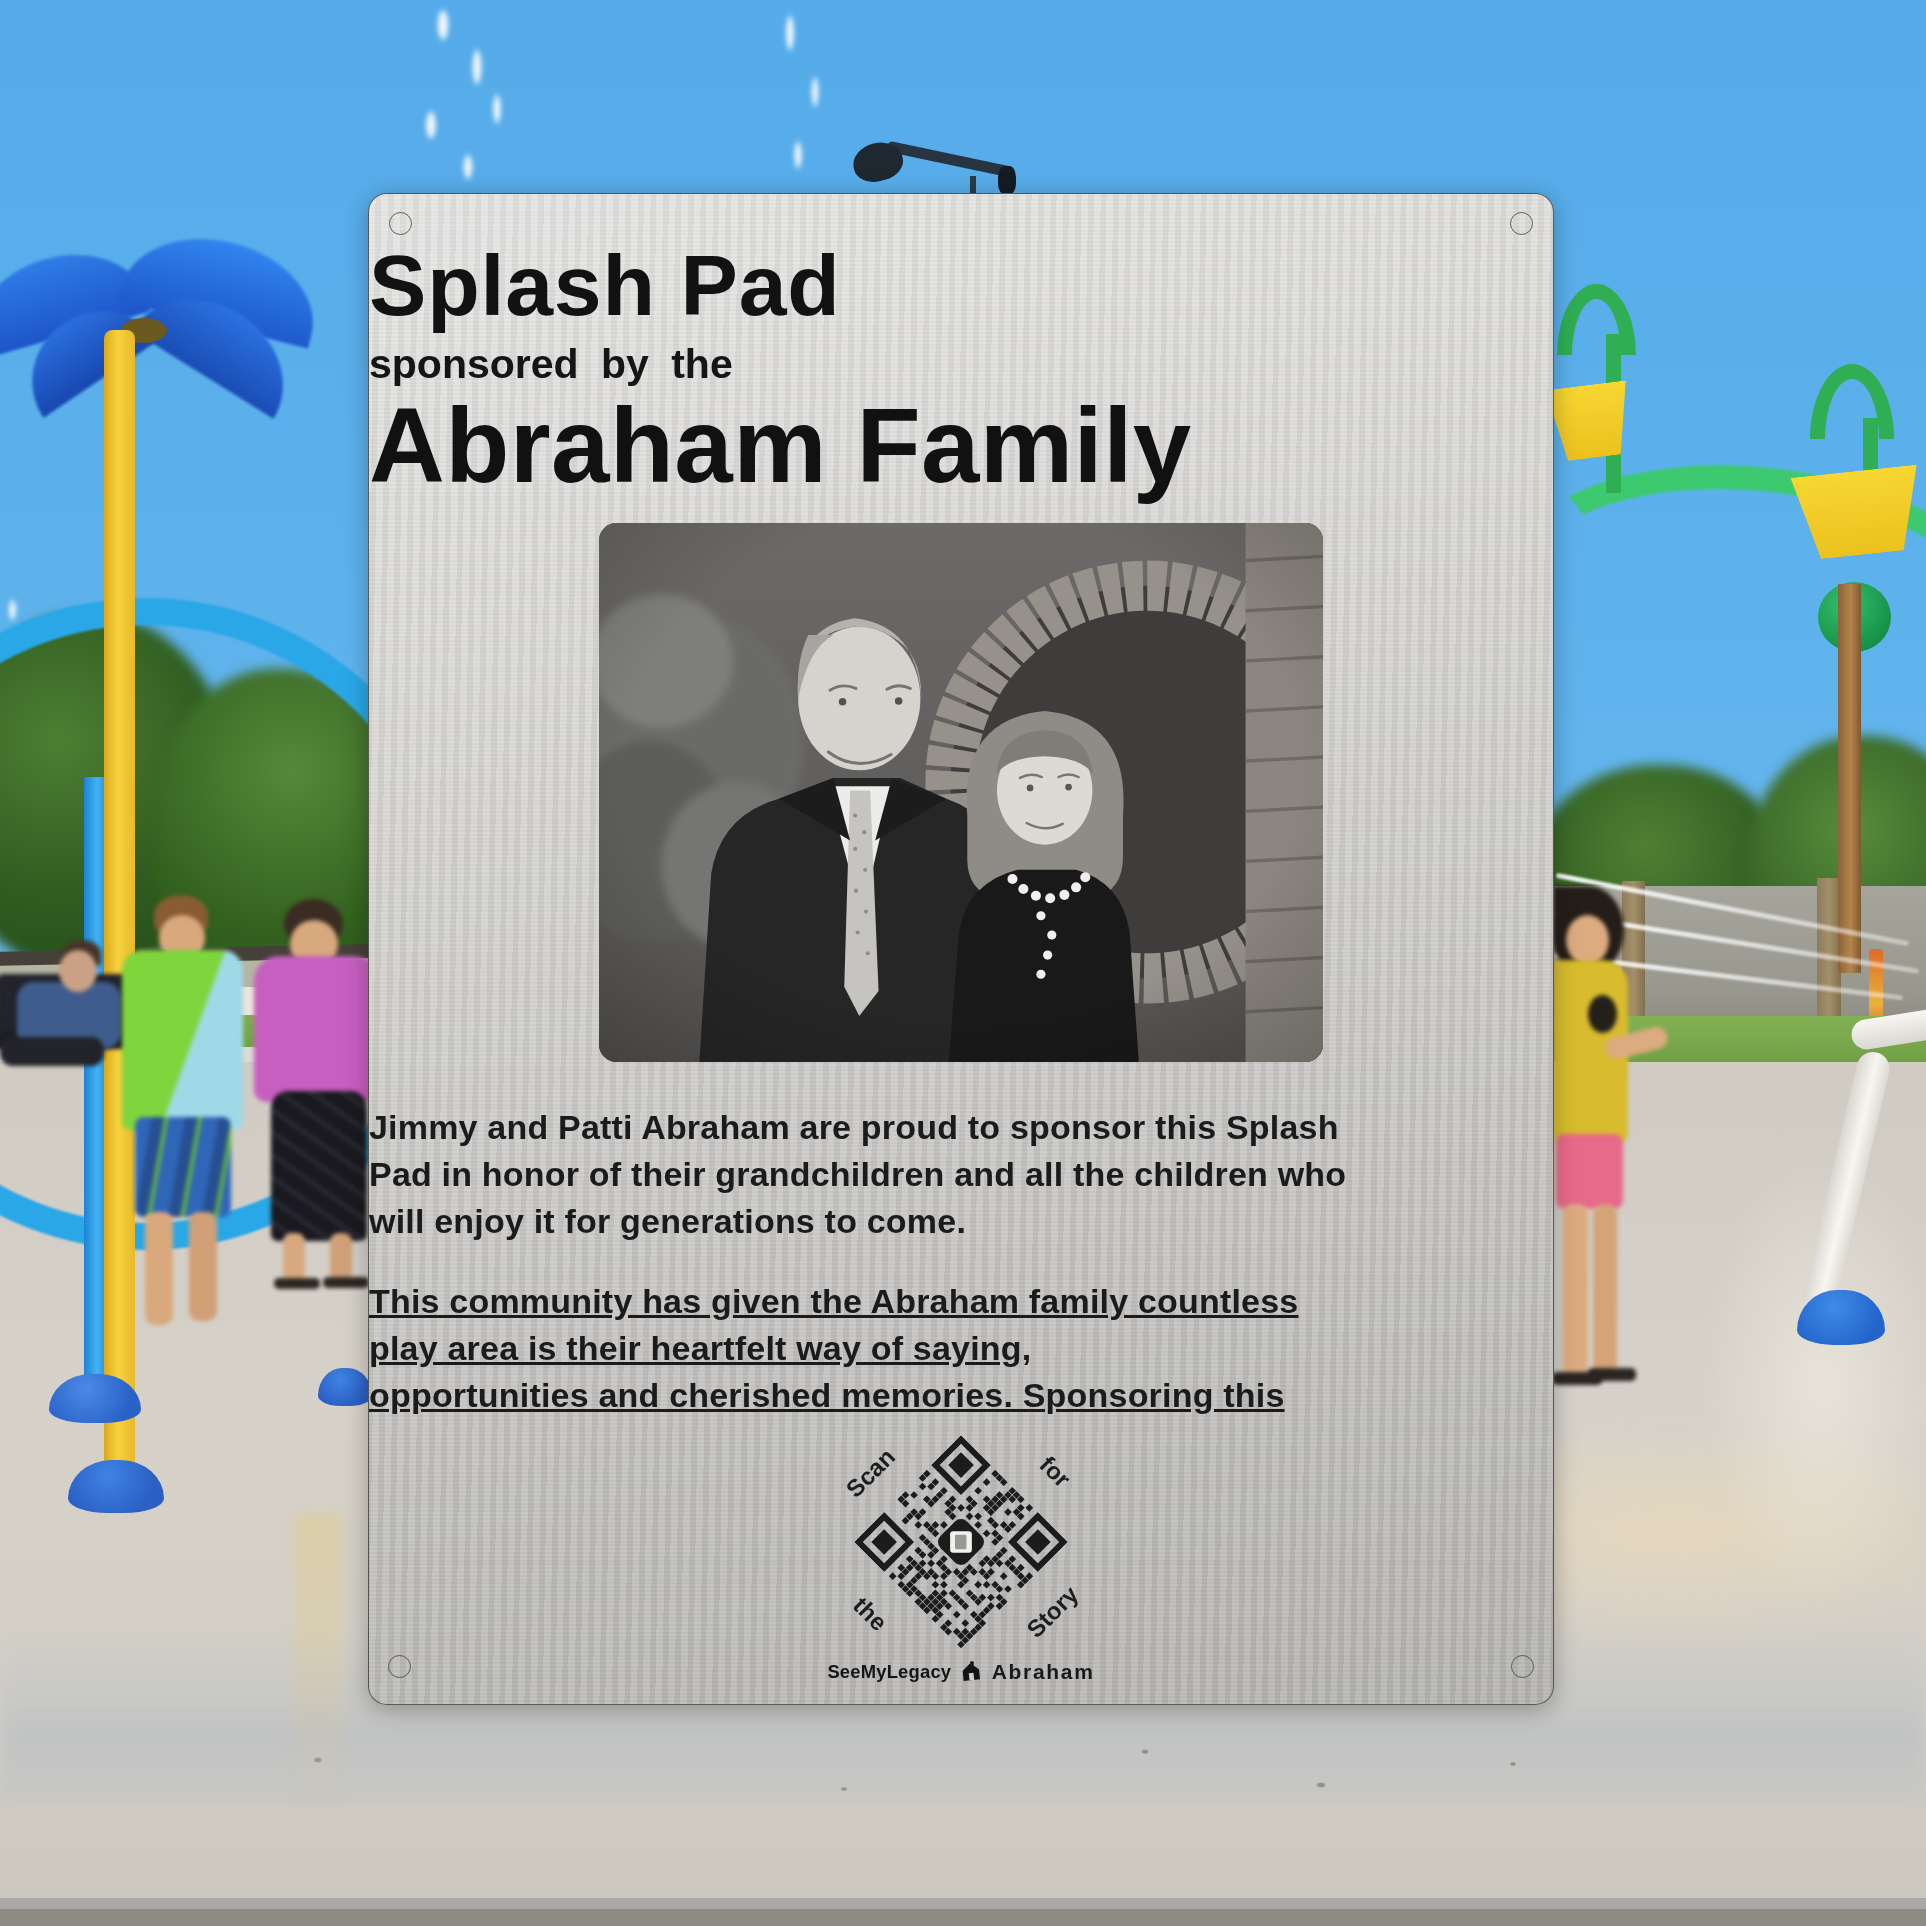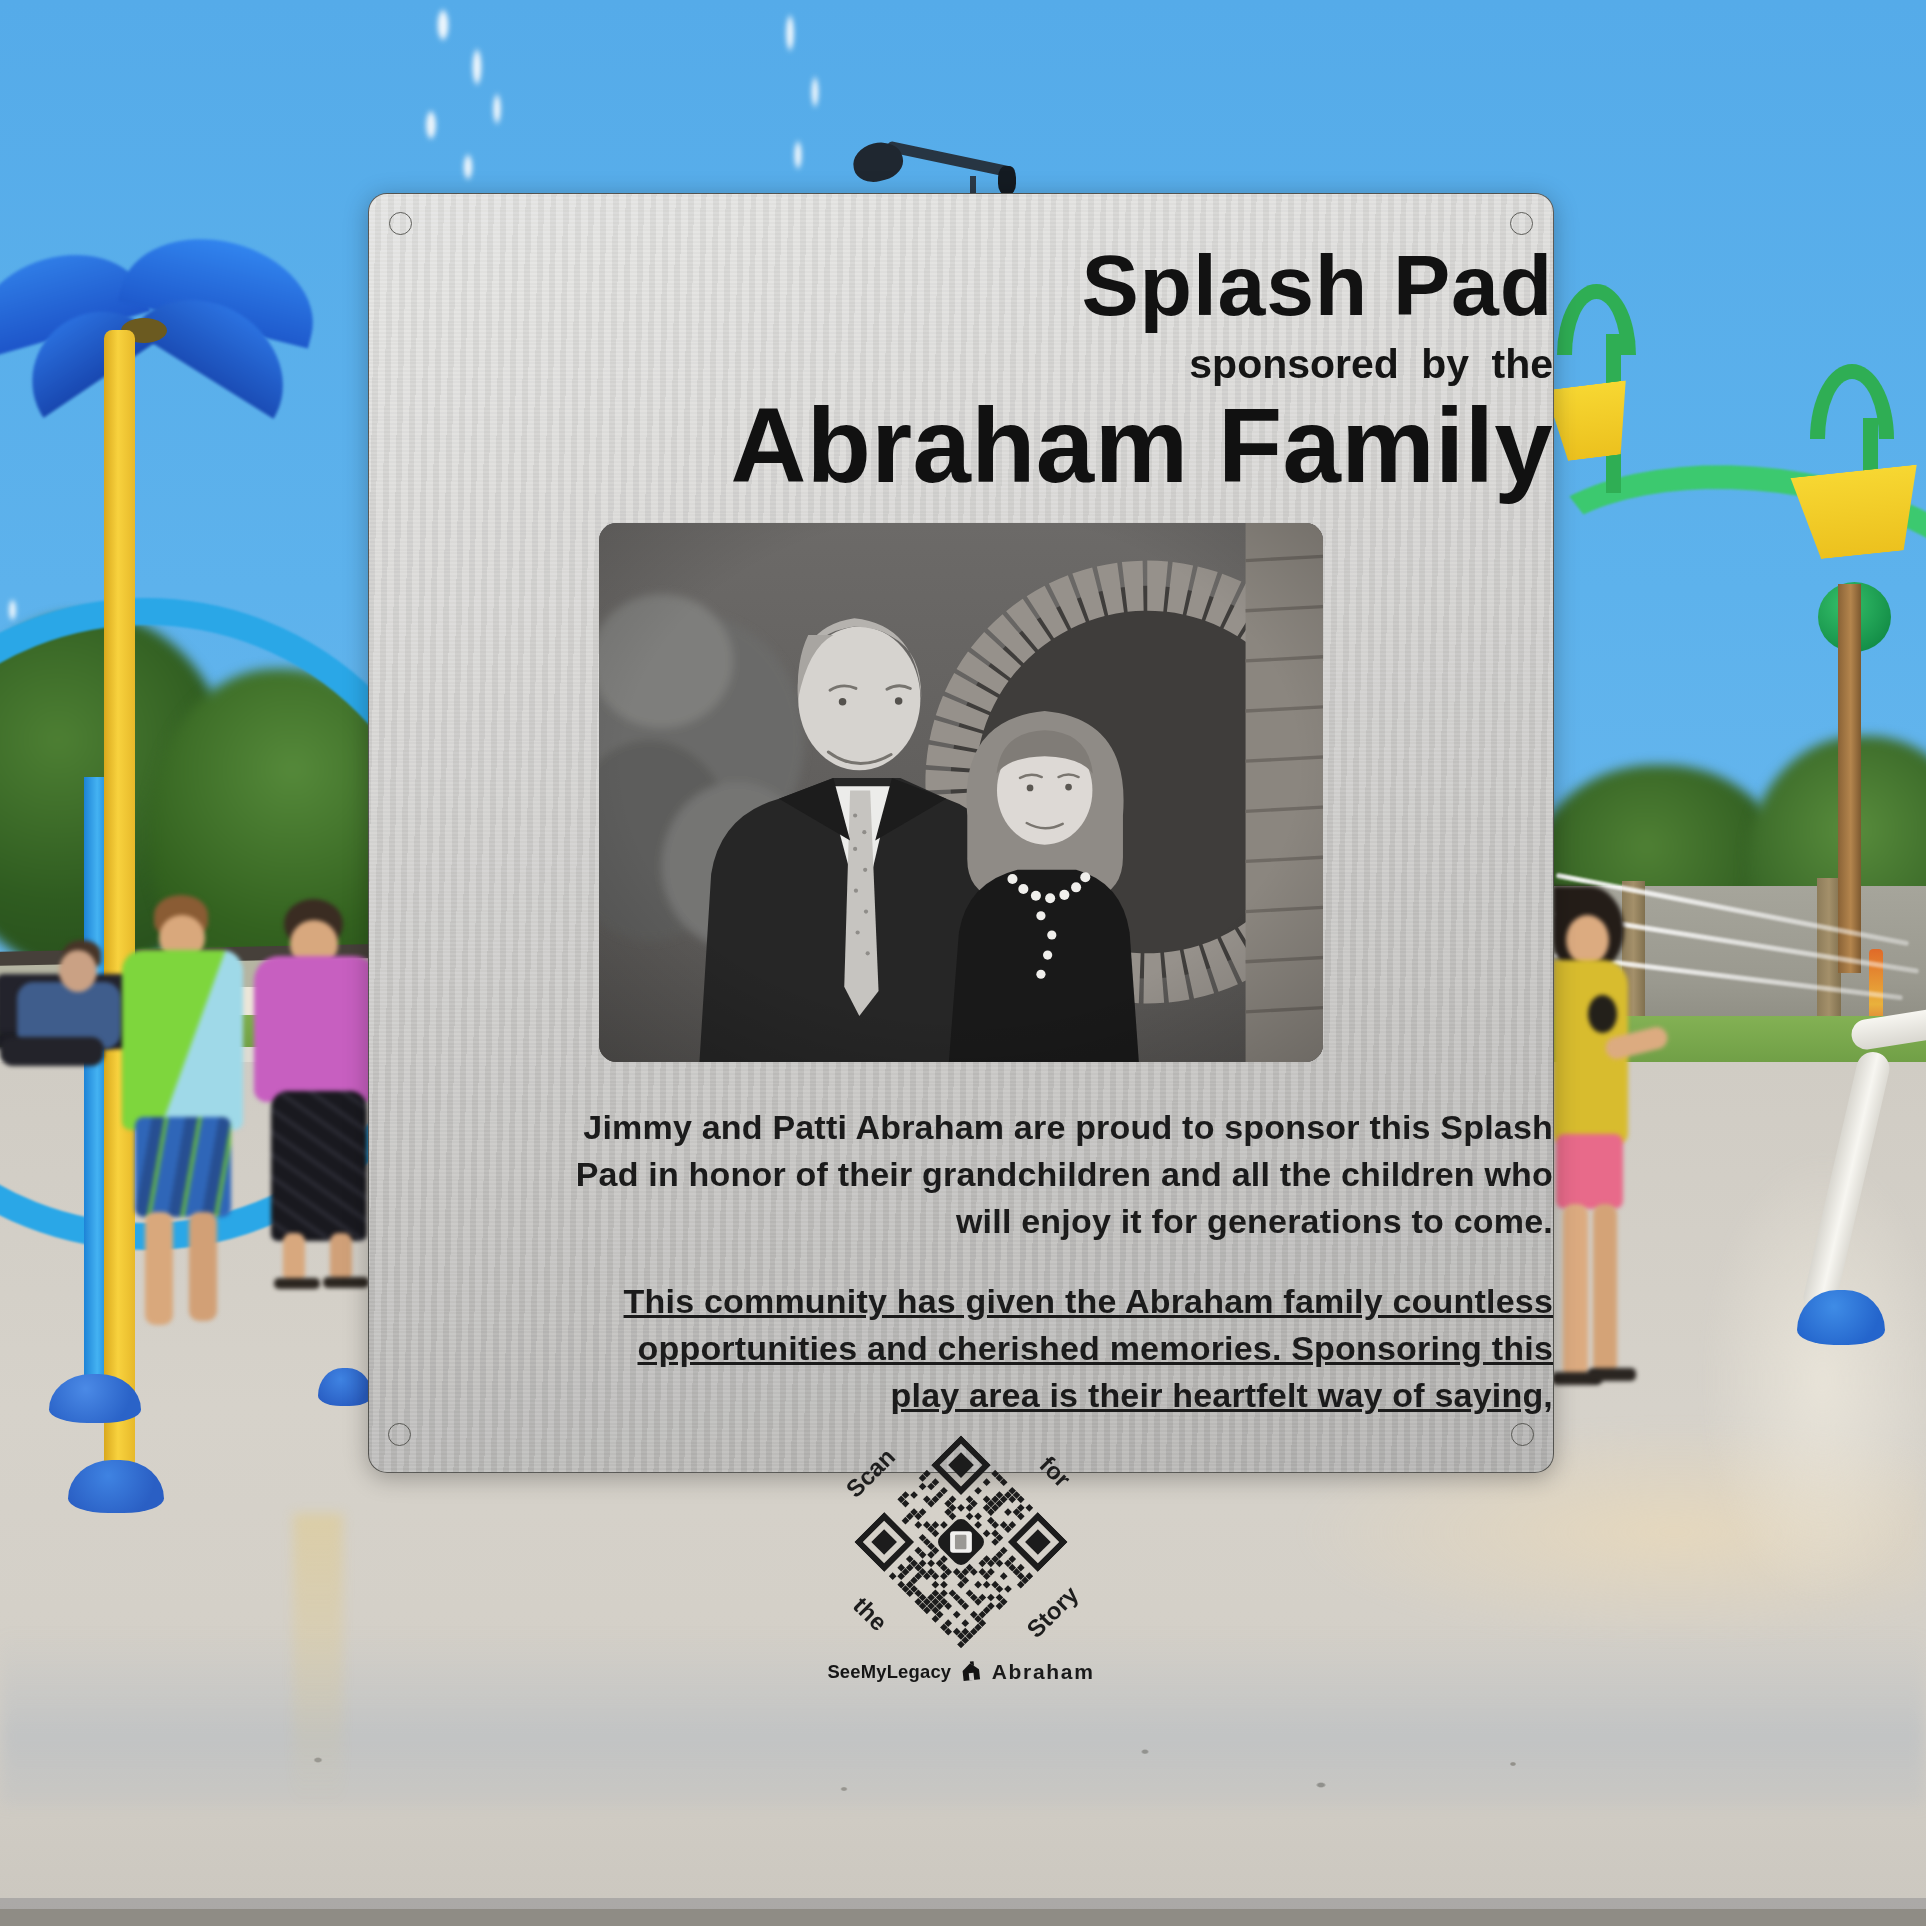--- a/index.html
+++ b/index.html
@@ -175,28 +175,28 @@
   .girl-shirt { left:1553px; top:960px; width:75px; height:184px; background:#d8bc2e; border-radius:0 25px 10px 10px; }
   .girl-patch { left:1588px; top:995px; width:29px; height:38px; background:#23201a; border-radius:50%; }
   .girl-arm { left:1605px; top:1032px; width:63px; height:22px; background:#dcab80; border-radius:11px; transform:rotate(-14deg); }
   .girl-shorts { left:1556px; top:1134px; width:67px; height:75px; background:#e86a8a; border-radius:8.4px; }
   .girl-leg1 { left:1563px; top:1204px; width:25px; height:176px; background:#dcab80; border-radius:10px; }
   .girl-leg2 { left:1593px; top:1204px; width:24px; height:171px; background:#d4a377; border-radius:10px; }
   .girl-sandal1 { left:1552px; top:1372px; width:50px; height:12.5px; background:#2a2521; border-radius:5px; }
   .girl-sandal2 { left:1588px; top:1368px; width:48px; height:12.5px; background:#2a2521; border-radius:5px; }
 
   
-  .plaque { left:368px; top:193px; width:1186px; height:1280px;
+  .plaque { left:368px; top:193px; width:1186px; height:1512px;
     border:1.7px solid rgba(58,58,54,.8); border-radius:19px;
     background:
       repeating-linear-gradient(91deg, rgba(255,255,255,.09) 0 6.7px, rgba(0,0,0,.035) 6.7px 12.5px),
       repeating-linear-gradient(0deg, rgba(255,255,255,.05) 0 1.7px, rgba(0,0,0,.02) 1.7px 3.8px),
       linear-gradient(168deg,#e4e4e2 0%,#d8d7d5 30%,#c7c6c4 62%,#b3b2b0 100%);
     box-shadow:0 4.2px 25px rgba(0,0,0,.28);
-    text-align:right; color:#181818; }
+    text-align:left; color:#181818; }
   .hole { position:absolute; width:23.4px; height:23.4px; border-radius:50%;
     border:1.7px solid rgba(70,70,66,.85); }
   .hole-tl { left:20px; top:17.6px; }
   .hole-tr { right:20px; top:17.6px; }
   .hole-bl { left:19px; bottom:26px; }
   .hole-br { right:19px; bottom:26px; }
 
   .p-title { margin:47px 0 0; font-size:86px; line-height:1.04; font-weight:700; letter-spacing:0.8px; color:#121212; }
   .p-sub { margin:12px 0 0; font-size:41px; line-height:1.1; font-weight:700; word-spacing:11px; color:#151515; }
   .p-name { margin:4.2px 0 0; font-size:105px; line-height:1.02; font-weight:700; letter-spacing:0.4px; color:#111; }
@@ -433,22 +433,22 @@
     </div>
 
     <div class="para para1">
       <div>Jimmy and Patti Abraham are proud to sponsor this Splash</div>
       <div>Pad in honor of their grandchildren and all the children who</div>
       <div>will enjoy it for generations to come.</div>
     </div>
 
     <div class="para para2">
       <div>This community has given the Abraham family countless</div>
+      <div>play area is their heartfelt way of saying,</div>
       <div>opportunities and cherished memories. Sponsoring this</div>
-      <div>play area is their heartfelt way of saying,</div>
     </div>
 
     <div class="qr-wrap">
       <span class="qr-label ql-tl">Scan</span>
       <span class="qr-label ql-tr">for</span>
       <span class="qr-label ql-bl">the</span>
       <span class="qr-label ql-br">Story</span>
       <svg id="qr-svg" class="qr-svg" viewBox="0 0 25 25">
         <g id="qr-modules" fill="#1c1c1c">
             <rect x="8.05" y="0.05" width="0.9" height="0.9"></rect>

